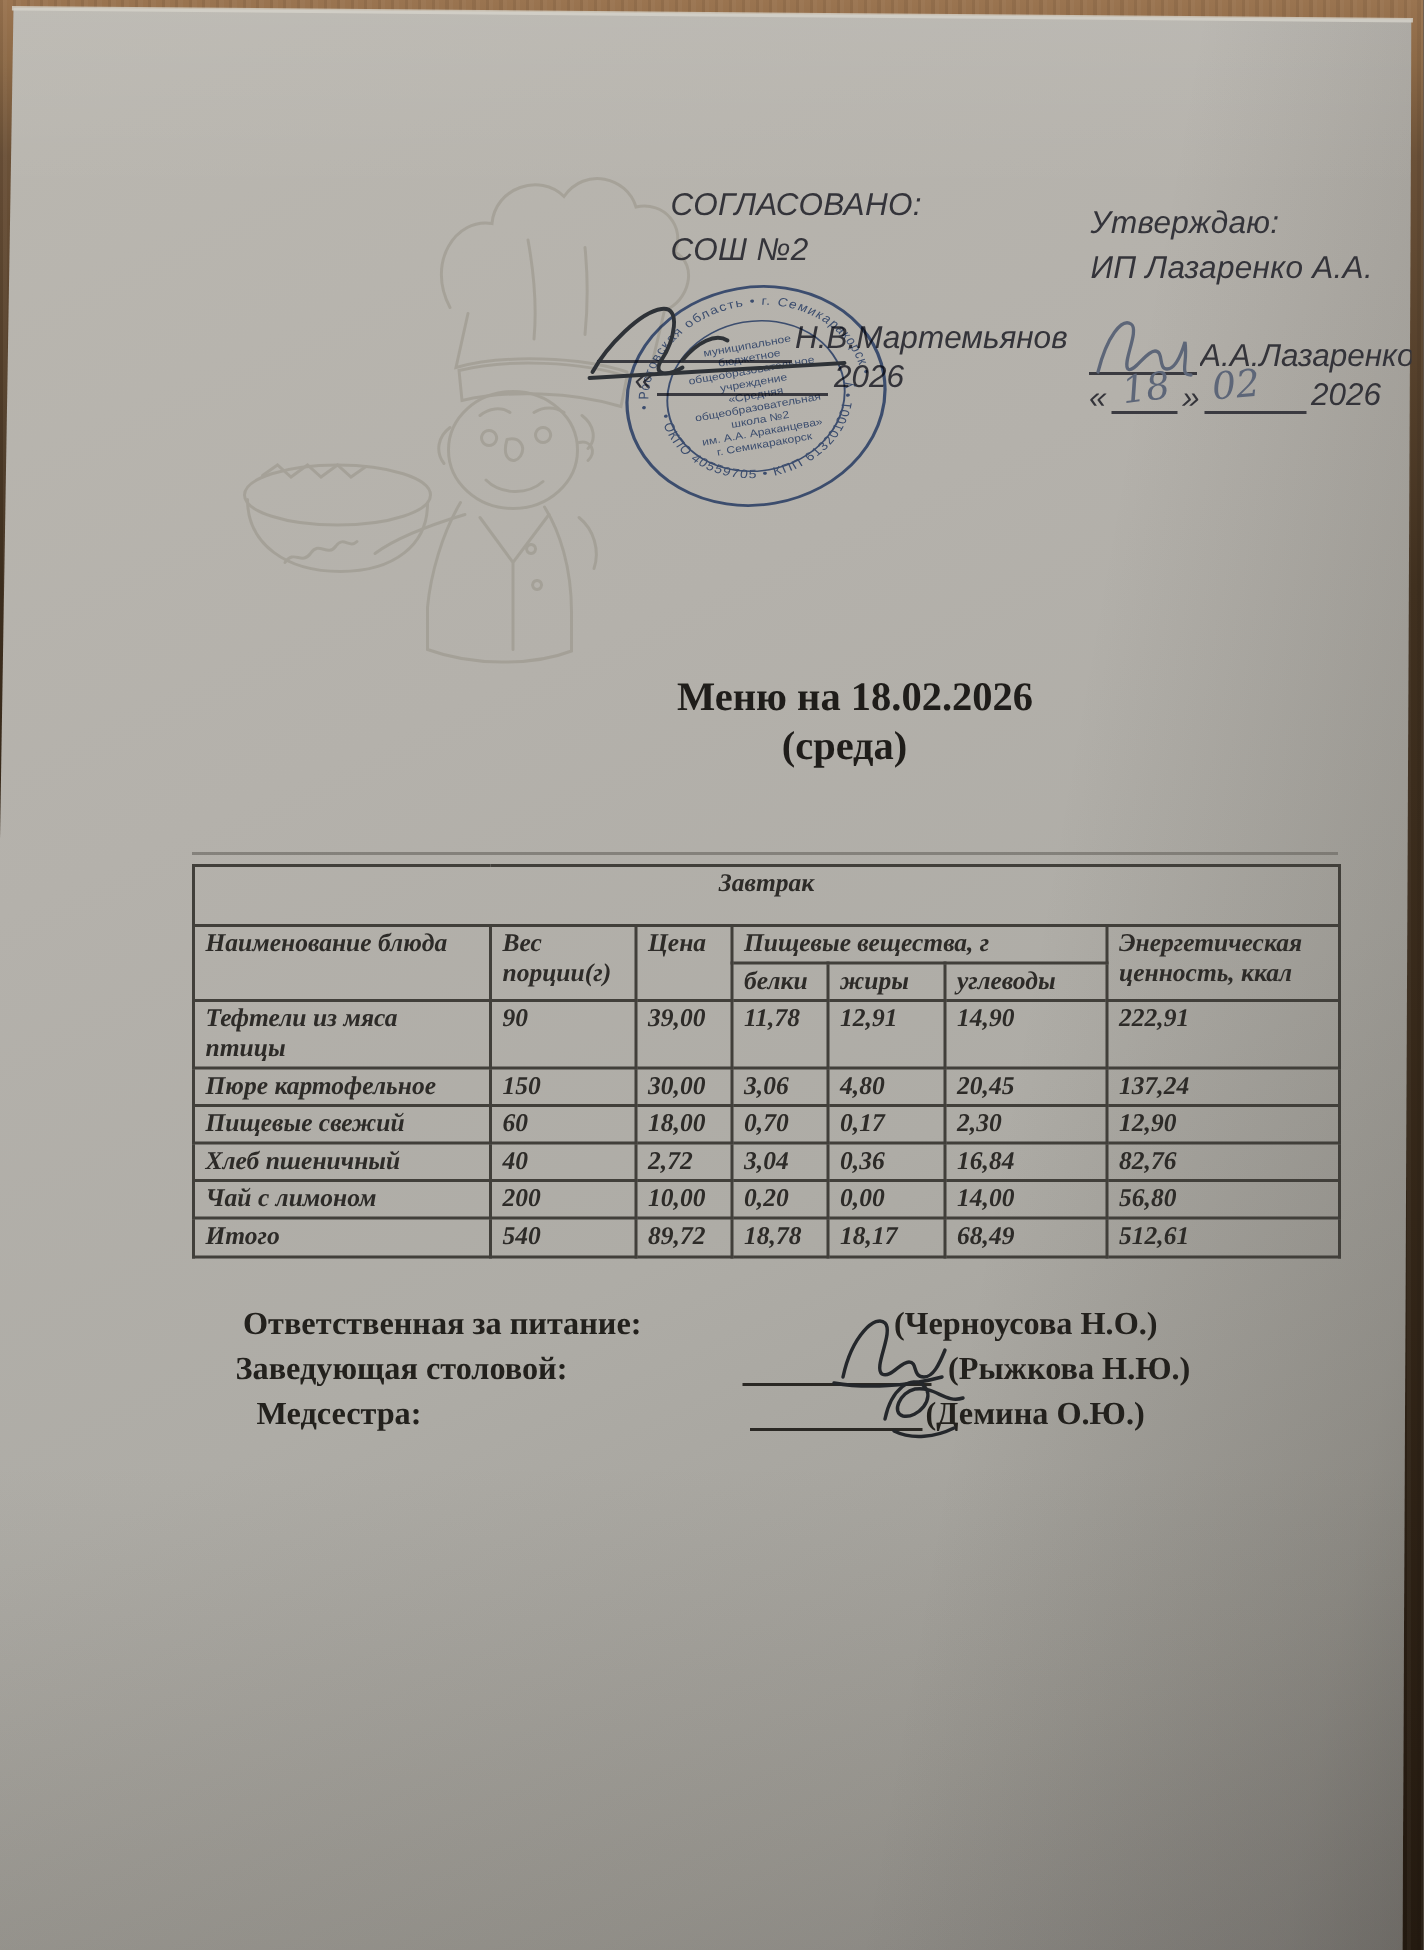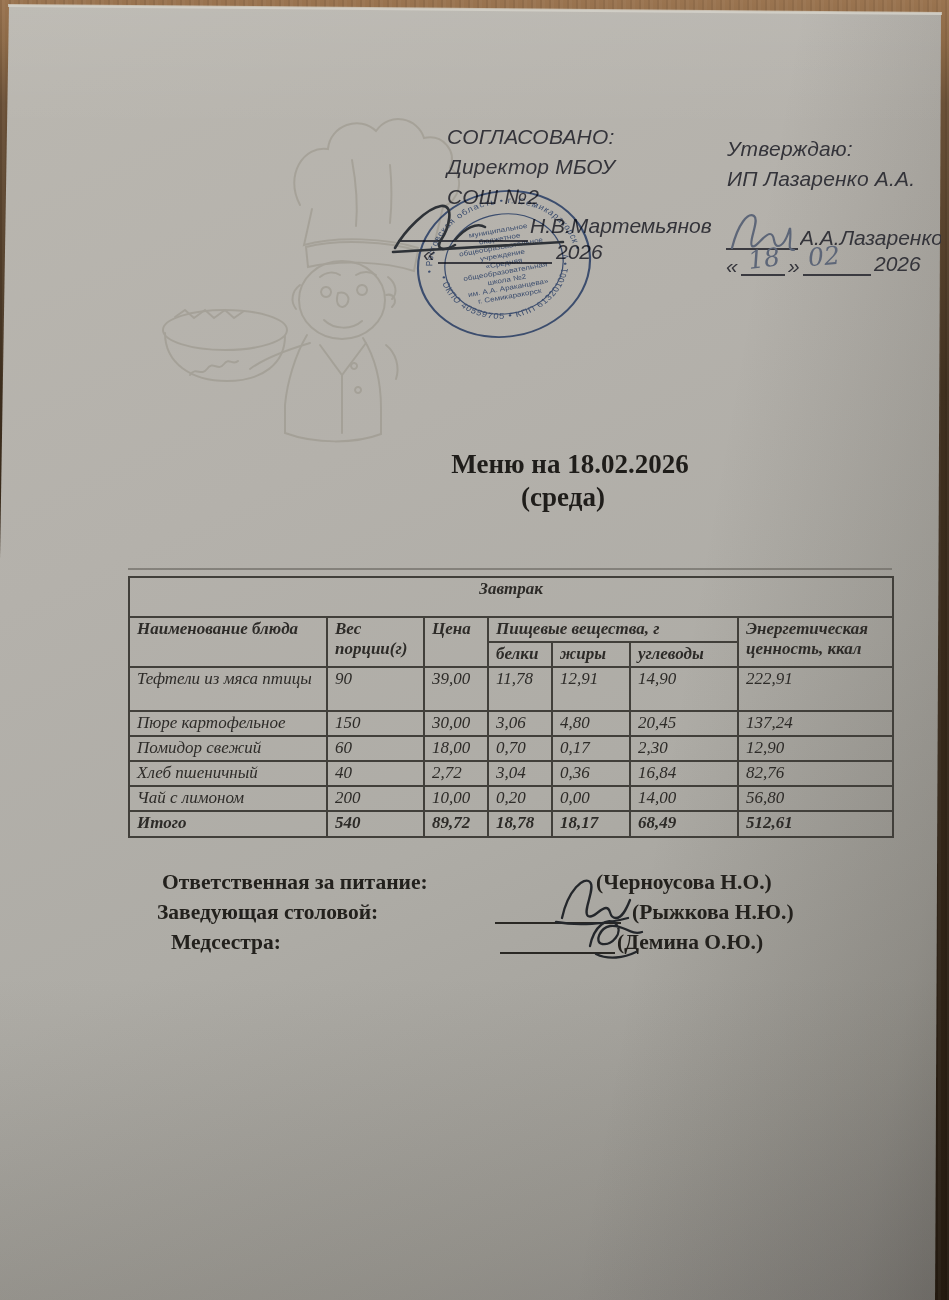--- a/index.html
+++ b/index.html
@@ -29,21 +29,21 @@
   .u-line{display:inline-block;border-bottom:2px solid #3a3a40;height:16px;vertical-align:baseline;}
   .hand{font-family:"DejaVu Serif",serif;font-style:italic;color:#5d6678;font-size:25px;}
 
   
   .title{font-family:"Liberation Serif",serif;font-weight:bold;font-size:27px;color:#1f1d1a;
          white-space:nowrap;transform:translateX(-50%);}
 
   
   table.menu{border-collapse:collapse;width:764px;table-layout:fixed;
          font-family:"Liberation Serif",serif;font-style:italic;font-size:17px;color:#2d2b28;}
-  table.menu td{border:2px solid #413f3a;vertical-align:top;padding:1px 6px 2px 7px;line-height:1.18;}
+  table.menu td{border:2px solid #413f3a;vertical-align:top;padding:1px 6px 2px 7px;line-height:1.18;font-weight:bold;}
   table.menu td.meal{text-align:center;font-weight:bold;padding:1px 0 2px;}
   table.menu td.h{font-weight:bold;margin-left:17px;}
   table.menu tr.total td{font-weight:bold;}
   .table-topline{height:2px;background:#6b6862;opacity:.65;}
 
   
   .sig-label,.sig-name{font-family:"Liberation Serif",serif;font-weight:bold;font-size:21.5px;
          color:#23211d;white-space:nowrap;}
   .sig-line{border-bottom:2.5px solid #2a2824;height:20px;}
 
@@ -79,21 +79,20 @@
       <ellipse cx="65" cy="225" rx="62" ry="20"></ellipse>
       <path d="M5,228 c0,30 26,48 62,48 c36,0 58,-18 58,-45"></path>
       <path d="M15,212 l10,-7 l9,8 l11,-8 l9,8 l11,-8 l9,8 l10,-7"></path>
       <path d="M30,270 c6,-9 11,2 17,-6 c6,-9 11,3 17,-5 c5,-7 9,2 14,-3"></path>
       <path d="M226,240 c10,8 14,22 10,34"></path>
     </g>
   </svg>
 
   <div class="abs typed" style="left:447px;top:122px;width:260px;">
     <div>СОГЛАСОВАНО:</div>
-    <div>Директор МБОУ</div>
     <div>СОШ №2</div>
   </div>
   <span class="abs u-line" style="left:398px;top:224px;width:130px;"></span>
   <span class="abs typed-name" style="left:530px;top:214px;">Н.В.Мартемьянов</span>
   <span class="abs typed-name" style="left:423px;top:242px;">«</span>
   <span class="abs u-line" style="left:438px;top:246px;width:114px;"></span>
   <span class="abs typed-name" style="left:556px;top:240px;">2026</span>
 
   <div class="abs typed" style="left:727px;top:134px;width:230px;">
     <div>Утверждаю:</div>
@@ -193,21 +192,21 @@
     <tr style="height:24px">
       <td>Пюре картофельное</td>
       <td>150</td>
       <td>30,00</td>
       <td>3,06</td>
       <td>4,80</td>
       <td>20,45</td>
       <td>137,24</td>
     </tr>
     <tr style="height:23px">
-      <td>Помидор свежий</td>
+      <td>Пищевые свежий</td>
       <td>60</td>
       <td>18,00</td>
       <td>0,70</td>
       <td>0,17</td>
       <td>2,30</td>
       <td>12,90</td>
     </tr>
     <tr style="height:23px">
       <td>Хлеб пшеничный</td>
       <td>40</td>

